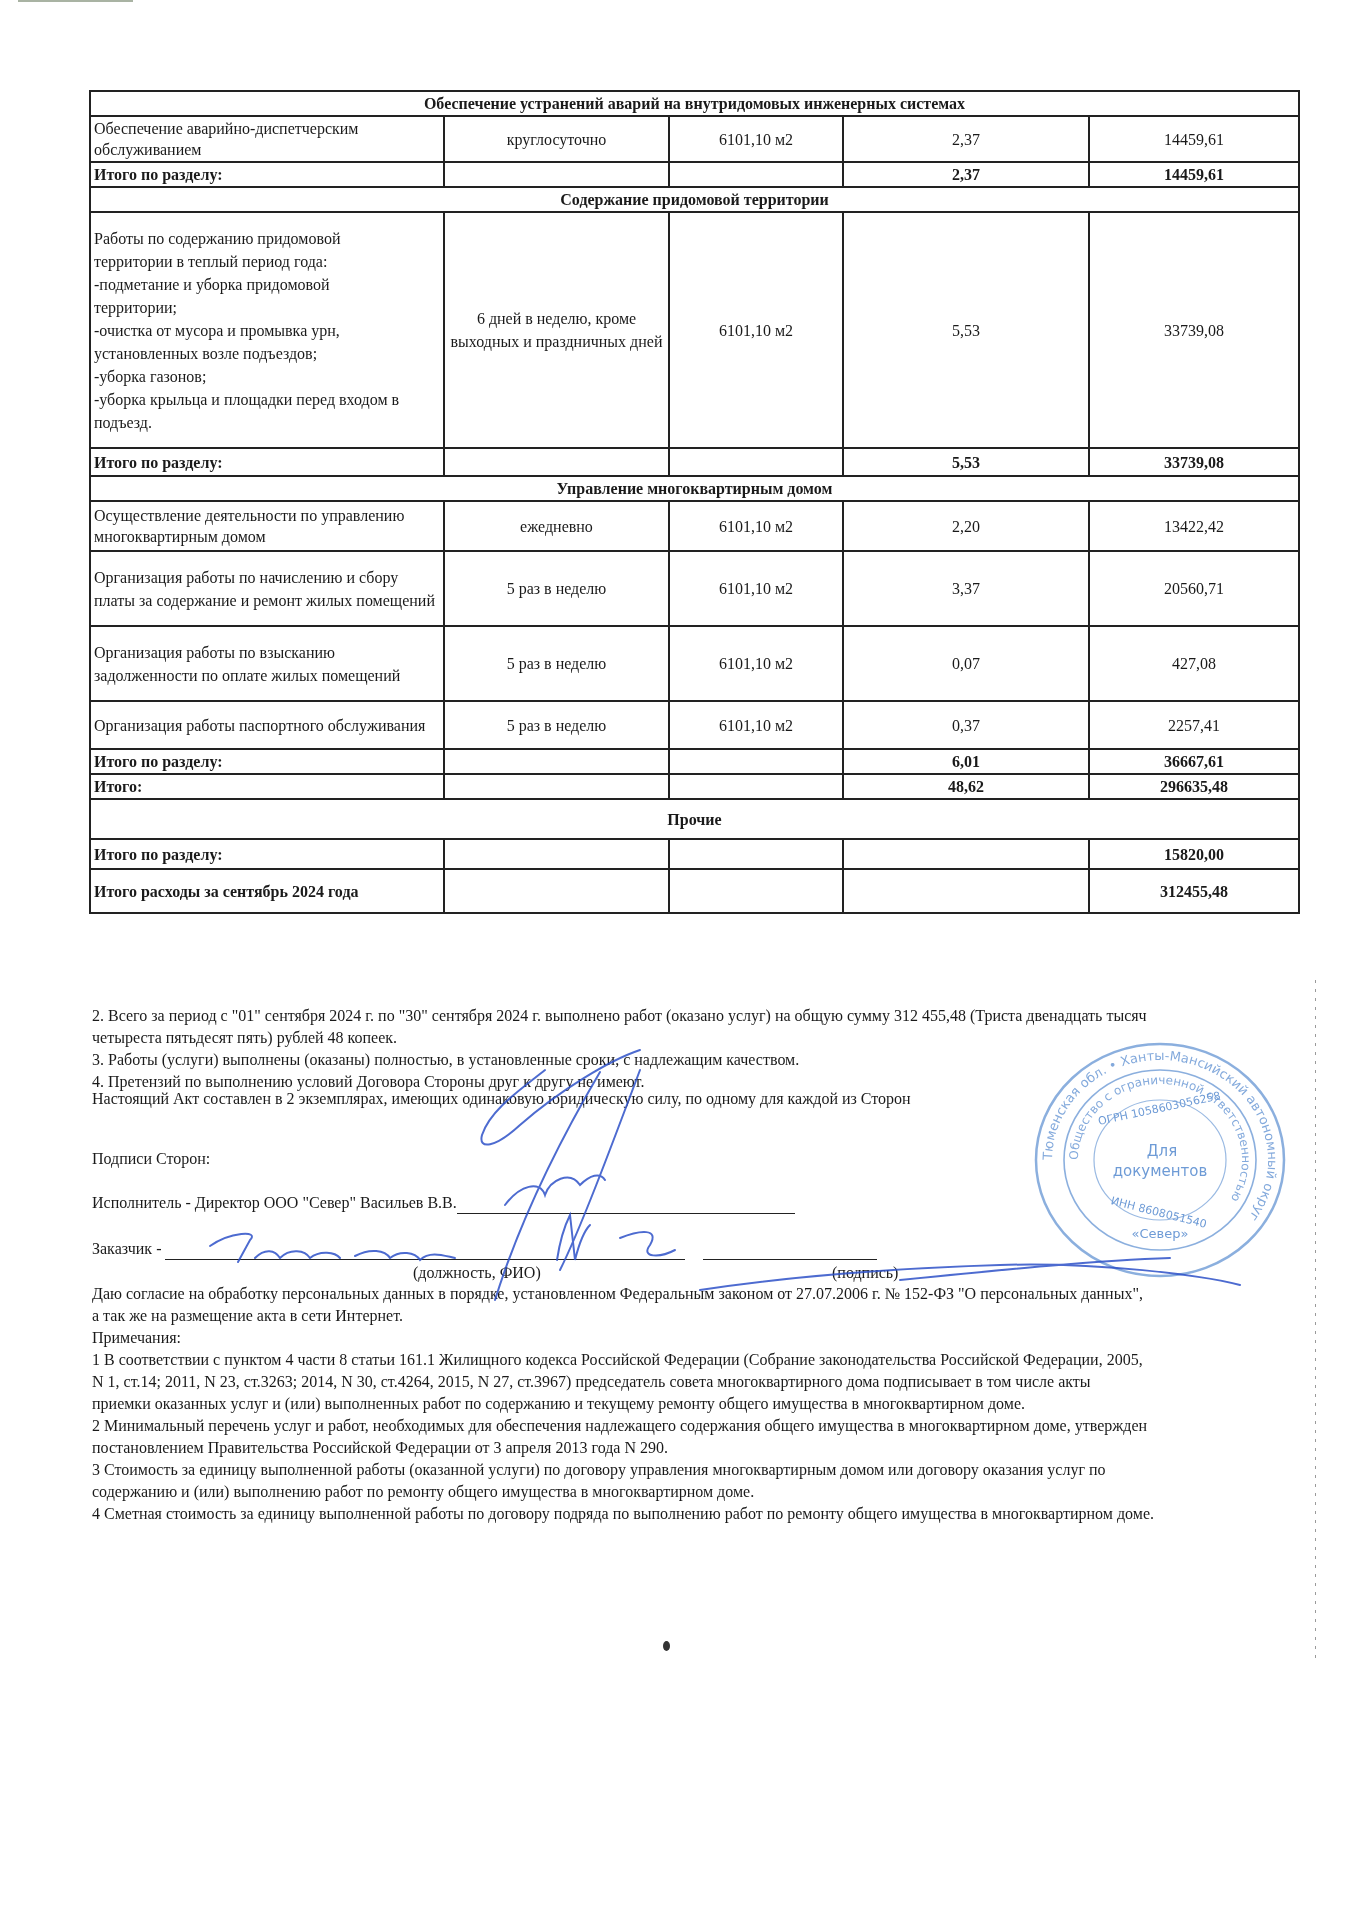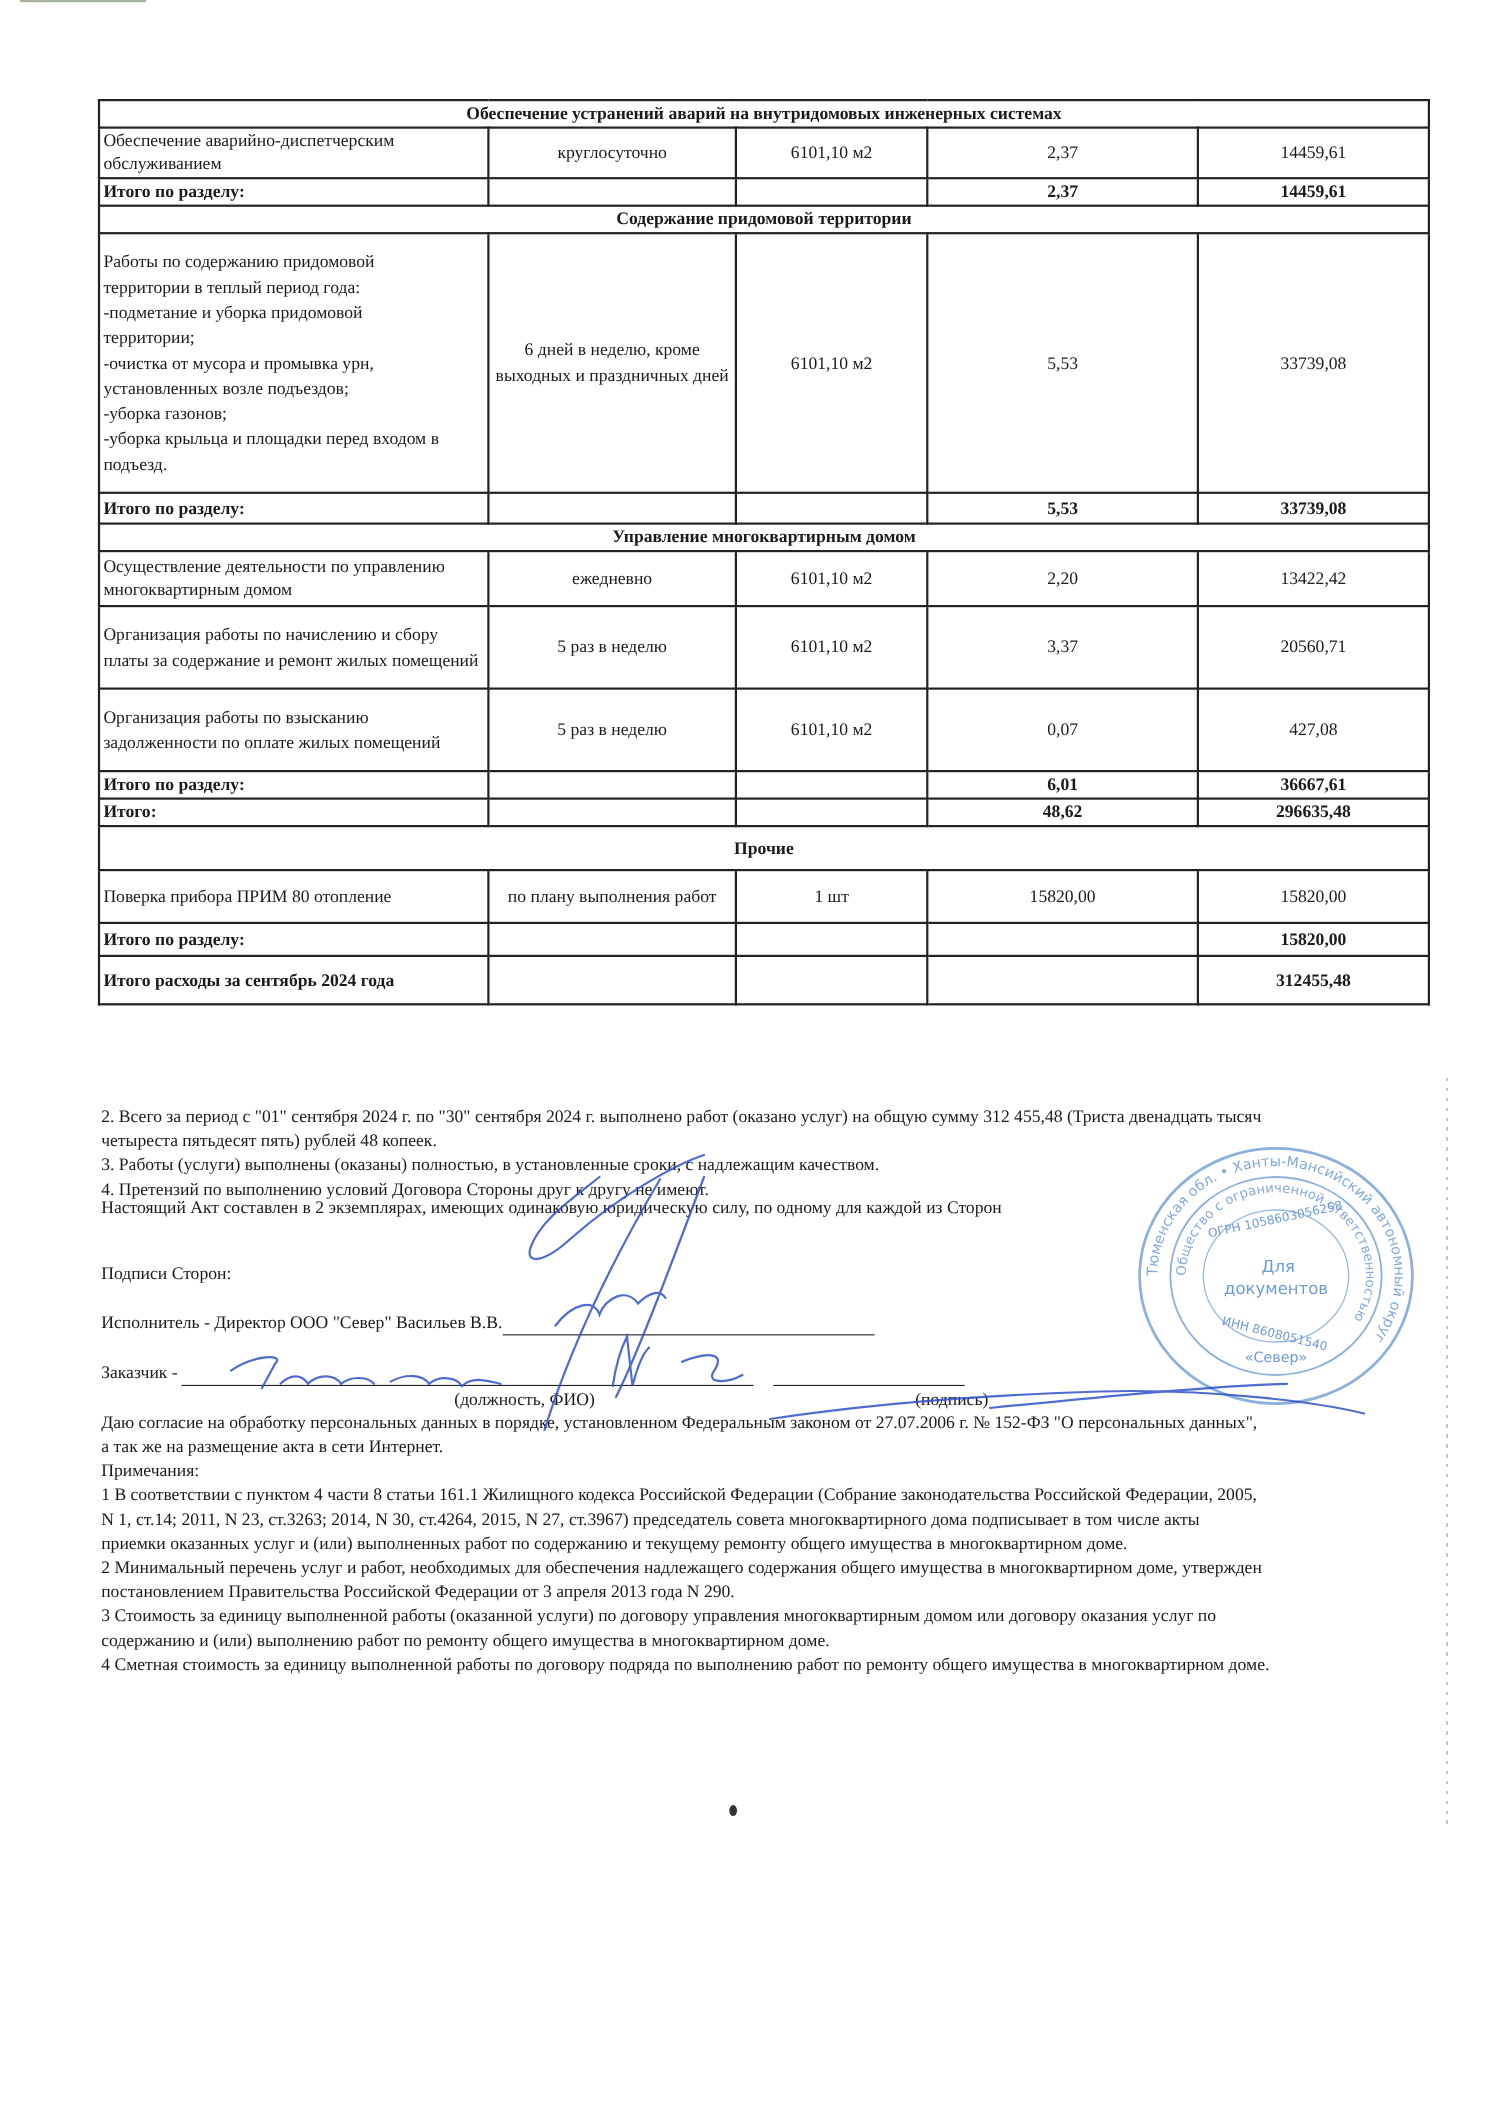--- a/index.html
+++ b/index.html
@@ -107,44 +107,44 @@
       <td class="ctr">3,37</td>
       <td class="ctr">20560,71</td>
     </tr>
     <tr style="height:75px">
       <td style="line-height:23px">Организация работы по взысканию задолженности по оплате жилых помещений</td>
       <td class="ctr">5 раз в неделю</td>
       <td class="ctr">6101,10 м2</td>
       <td class="ctr">0,07</td>
       <td class="ctr">427,08</td>
     </tr>
+    <tr style="height:48px">
+      <td>Организация работы паспортного обслуживания</td>
+      <td class="ctr">5 раз в неделю</td>
+      <td class="ctr">6101,10 м2</td>
+      <td class="ctr">0,37</td>
+      <td class="ctr">2257,41</td>
+    </tr>
     <tr style="height:24px">
       <td class="b">Итого по разделу:</td>
       <td></td>
       <td></td>
       <td class="ctr b">6,01</td>
       <td class="ctr b">36667,61</td>
     </tr>
     <tr style="height:24px">
       <td class="b">Итого:</td>
       <td></td>
       <td></td>
       <td class="ctr b">48,62</td>
       <td class="ctr b">296635,48</td>
     </tr>
 
     <tr style="height:40px">
       <td colspan="5" class="sec">Прочие</td>
-    </tr>
-    <tr style="height:48px">
-      <td>Поверка прибора ПРИМ 80 отопление</td>
-      <td class="ctr">по плану выполнения работ</td>
-      <td class="ctr">1 шт</td>
-      <td class="ctr">15820,00</td>
-      <td class="ctr">15820,00</td>
     </tr>
     <tr style="height:30px">
       <td class="b">Итого по разделу:</td>
       <td></td>
       <td></td>
       <td></td>
       <td class="ctr b">15820,00</td>
     </tr>
     <tr style="height:44px">
       <td class="b">Итого расходы за сентябрь 2024 года</td>

